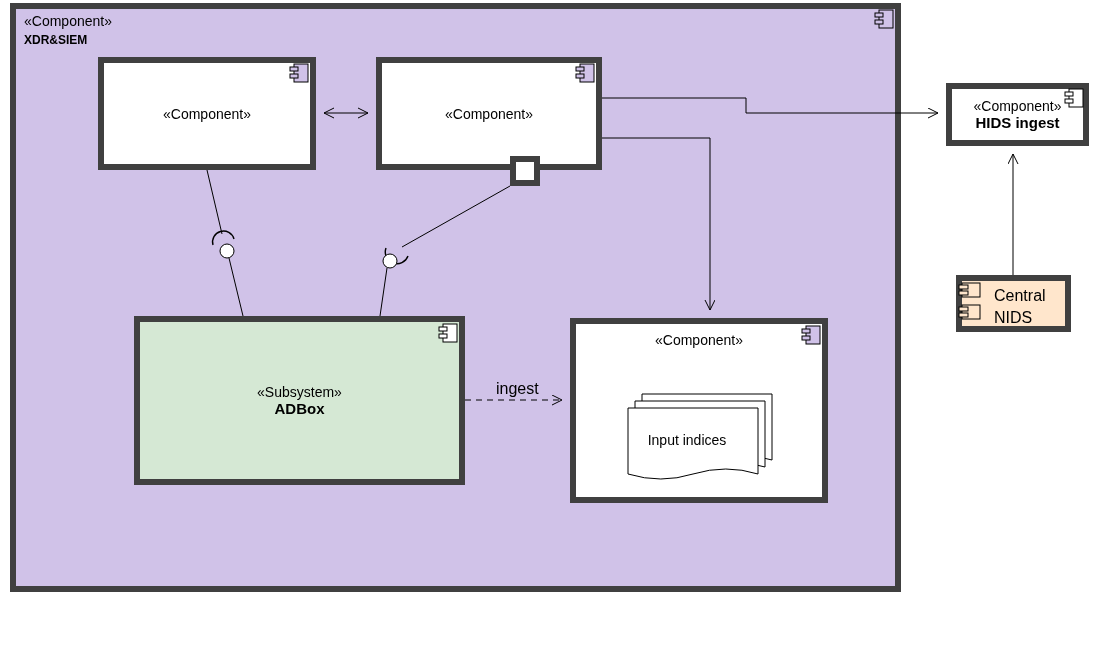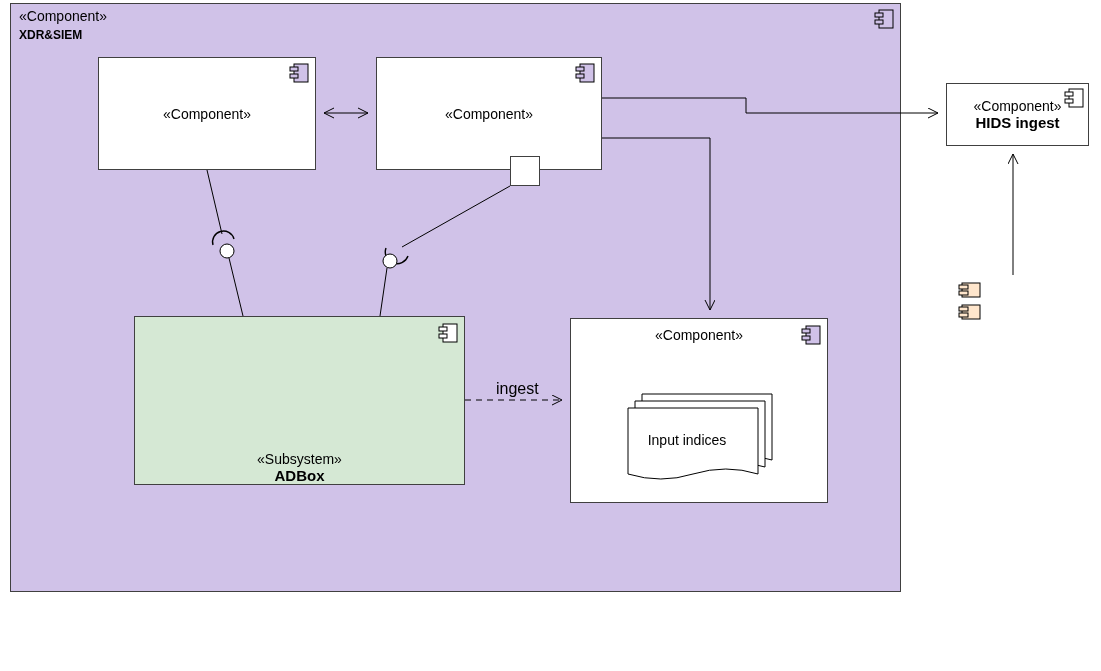--- a/index.html
+++ b/index.html
@@ -1,17 +1,17 @@
 <!DOCTYPE html>
 <html><head>
 <meta charset="utf-8">
 <style>
   html,body{margin:0;padding:0;font-family:Arial,Helvetica,sans-serif;background:#fff}
   #stage{position:relative;width:1101px;height:671px;background:#fff}
-  .box{position:absolute;background:#fff;border:1px solid #404040;box-sizing:border-box}
+  .box{position:absolute;background:#fff;border:6px solid #404040;box-sizing:border-box}
   .outer{background:#D0C2E8}
   .adbox{background:#D5E8D4}
   .nids{background:#FFE6CC}
   .stereotype{font-size:14px;text-align:center}
   .name{font-size:15px;font-weight:bold;text-align:center}
   .tl{position:absolute;left:8px;top:4px;font-size:14px}
   .tlname{position:absolute;left:8px;top:24px;font-size:12px;font-weight:bold}
   svg{position:absolute;left:0;top:0}
 </style>
 </head>
@@ -67,21 +67,21 @@
     </g>
 
     <g>
       <path d="M642 394 L772 394 L772 460 Q740 450 707 460 Q675 470 642 460 Z" fill="#fff" stroke="#000"></path>
       <path d="M635 401 L765 401 L765 467 Q733 457 700 467 Q668 477 635 467 Z" fill="#fff" stroke="#000"></path>
       <path d="M628 408 L758 408 L758 474 Q726 464 693 474 Q661 484 628 474 Z" fill="#fff" stroke="#000"></path>
     </g>
   </svg>
   <div style="position:absolute;left:628px;top:432px;width:118px;text-align:center;font-size:14px">Input indices</div>
 
-  <div class="box adbox" style="left:134px;top:316px;width:331px;height:169px;display:flex;flex-direction:column;justify-content:flex-end">
+  <div class="box adbox" style="left:134px;top:316px;width:331px;height:169px;display:flex;flex-direction:column;justify-content:center">
     <div class="stereotype">«Subsystem»</div>
     <div class="name">ADBox</div>
   </div>
   <svg width="1101" height="671">
     <g transform="translate(443,324)">
       <rect x="0" y="0" width="14" height="18" fill="#fff" stroke="#000"></rect>
       <rect x="-4" y="3" width="8" height="4" fill="#fff" stroke="#000"></rect>
       <rect x="-4" y="10" width="8" height="4" fill="#fff" stroke="#000"></rect>
     </g>
   </svg>
@@ -91,20 +91,24 @@
     <div class="name">HIDS ingest</div>
   </div>
   <svg width="1101" height="671">
     <g transform="translate(1069,89)">
       <rect x="0" y="0" width="14" height="18" fill="#fff" stroke="#000"></rect>
       <rect x="-4" y="3" width="8" height="4" fill="#fff" stroke="#000"></rect>
       <rect x="-4" y="10" width="8" height="4" fill="#fff" stroke="#000"></rect>
     </g>
   </svg>
 
+  <div class="box nids" style="left:956px;top:275px;width:115px;height:57px;">
+    <div style="position:absolute;left:32px;top:6px;font-size:16px">Central</div>
+    <div style="position:absolute;left:32px;top:28px;font-size:16px">NIDS</div>
+  </div>
   <svg width="1101" height="671">
     <g transform="translate(959,283)">
       <rect x="3" y="0" width="18" height="14" fill="#FFE6CC" stroke="#000"></rect>
       <rect x="0" y="2" width="9" height="4" fill="#FFE6CC" stroke="#000"></rect>
       <rect x="0" y="8" width="9" height="4" fill="#FFE6CC" stroke="#000"></rect>
     </g>
     <g transform="translate(959,305)">
       <rect x="3" y="0" width="18" height="14" fill="#FFE6CC" stroke="#000"></rect>
       <rect x="0" y="2" width="9" height="4" fill="#FFE6CC" stroke="#000"></rect>
       <rect x="0" y="8" width="9" height="4" fill="#FFE6CC" stroke="#000"></rect>

